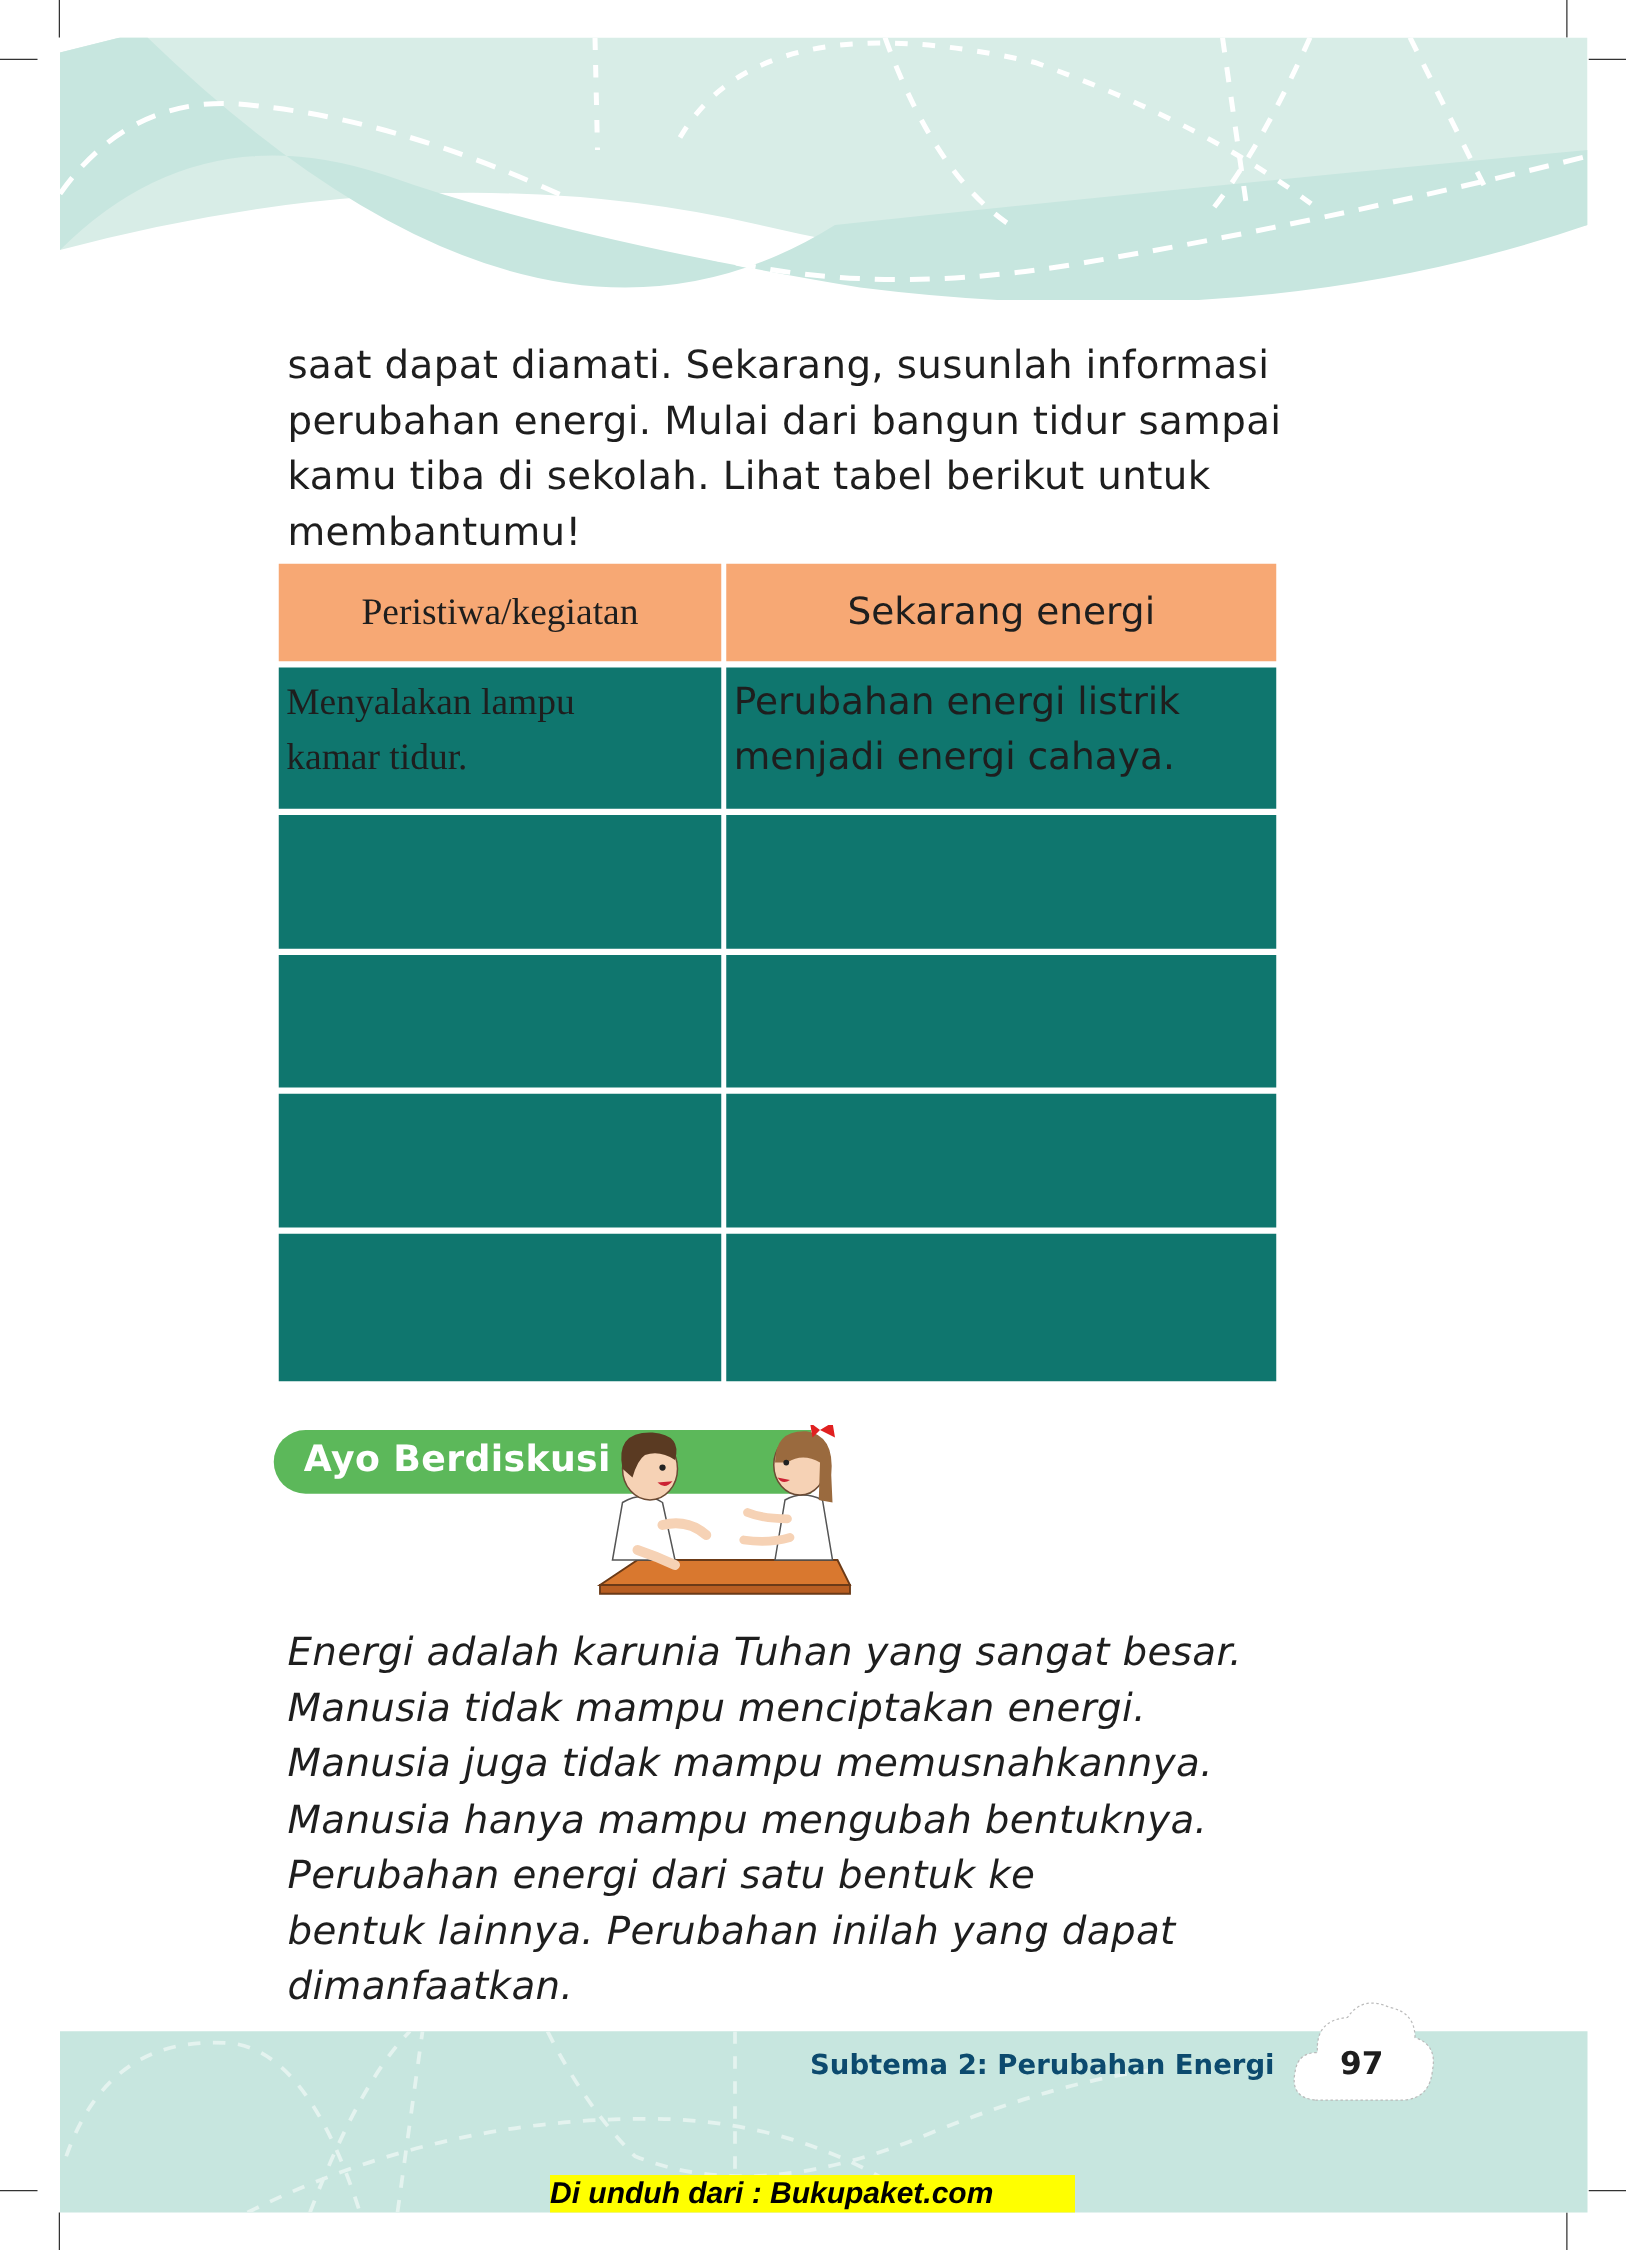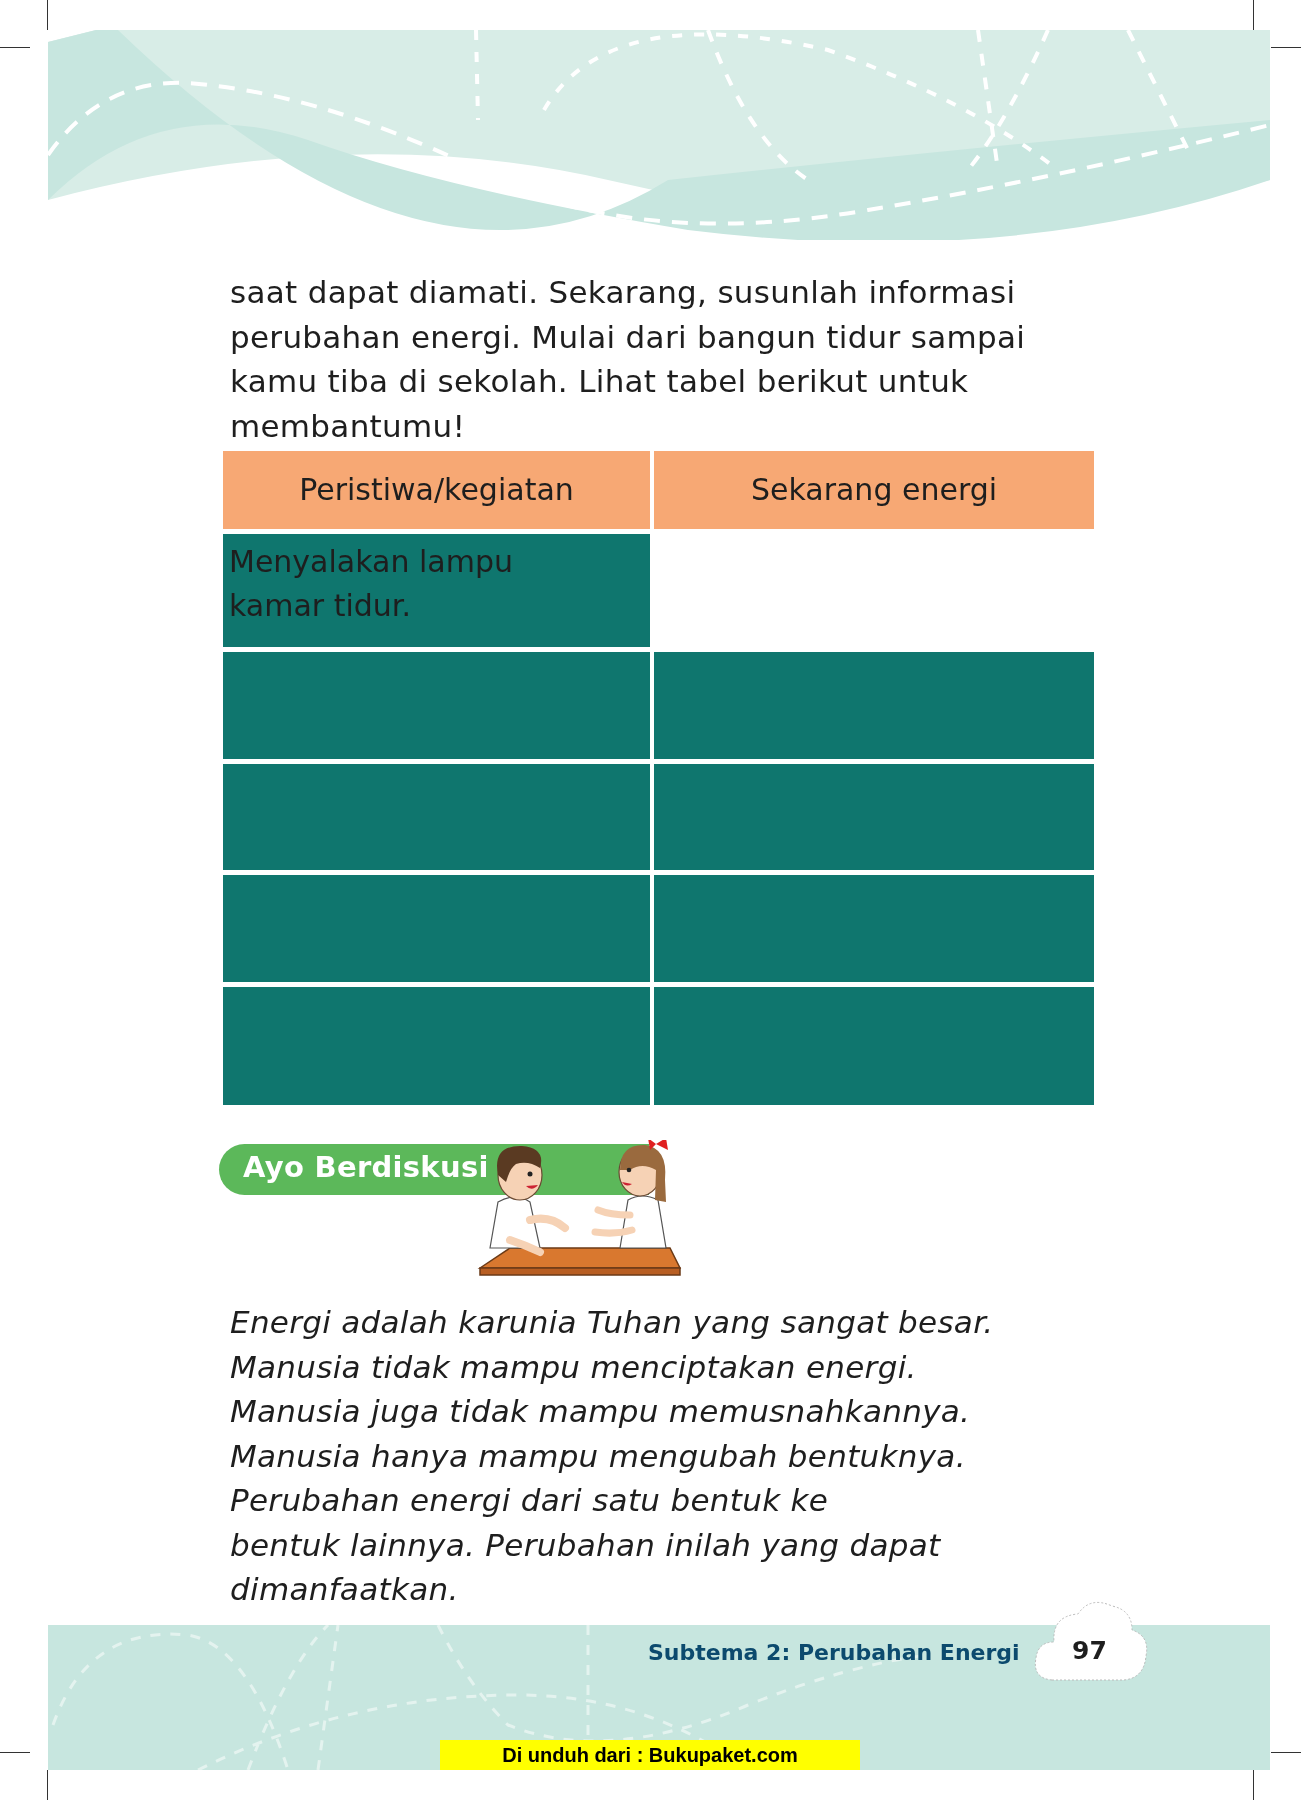--- a/index.html
+++ b/index.html
@@ -17,32 +17,32 @@
       font-size: 31px; line-height: 44.5px; letter-spacing: 0.3px;
       white-space: pre-line;
     }
     .table { position: absolute; left: 223px; top: 451px; width: 885px; }
     .trow { display: flex; margin-bottom: 5px; }
     .cell {
       box-sizing: border-box; background: #0f766e;
       font-size: 30px; line-height: 44px; padding: 6px 6px 0 6px;
       white-space: pre-line;
     }
-    .cell.c1 { width: 427px; margin-right: 4px; }
+    .cell.c1 { width: 354px; margin-right: 4px; font-family: Liberation Serif, serif; }
     .cell.c2 { width: 440px; }
     .trow.head .cell { background: #f7a874; text-align: center; padding-top: 17px; }
     .discuss { position: absolute; left: 219px; top: 1144px; width: 430px; height: 51px;
       background: #5cb85a; border-radius: 26px 0 0 26px; }
     .discuss-label { position: absolute; left: 24px; top: 6px; font-size: 29px; font-weight: bold; color: #ffffff; letter-spacing: 0.3px; }
     .illus { position: absolute; left: 470px; top: 1140px; width: 215px; height: 140px; }
     .footer-text { position: absolute; left: 648px; top: 1640px; font-size: 22px; font-weight: bold; color: #0c4a6e; text-align: right; }
     .cloud { position: absolute; left: 1032px; top: 1592px; width: 120px; height: 100px; }
     .page-num { position: absolute; left: 1072px; top: 1636px; font-size: 25px; font-weight: bold; color: #1e1e1e; }
     .watermark { position: absolute; left: 440px; top: 1740px; width: 420px; height: 30px; background: #ffff00;
-      font-family: "Liberation Sans", sans-serif; font-weight: bold; font-size: 20px; line-height: 30px; text-align: center; color: #000; }
+      font-family: "Liberation Sans", sans-serif; font-weight: bold; font-size: 24px; line-height: 30px; color: #000; font-style: italic; }
   </style>
 </head>
 <body>
 
 <div class="crop" style="left:0;top:47px;width:30px;height:1px;"></div>
 <div class="crop" style="left:47px;top:0;width:1px;height:30px;"></div>
 <div class="crop" style="left:1271px;top:47px;width:30px;height:1px;"></div>
 <div class="crop" style="left:1253px;top:0;width:1px;height:30px;"></div>
 <div class="crop" style="left:0;top:1752px;width:30px;height:1px;"></div>
 <div class="crop" style="left:47px;top:1770px;width:1px;height:30px;"></div>
@@ -64,20 +64,22 @@
 membantumu!</p>
 
 <div class="table">
   <div class="trow head" style="height:78px;">
     <div class="cell c1" style="height:78px;">Peristiwa/kegiatan</div>
     <div class="cell c2" style="height:78px;">Sekarang energi</div>
   </div>
   <div class="trow">
     <div class="cell c1" style="height:113px;">Menyalakan lampu
 kamar tidur.</div>
+    <div class="cell c2" style="height:113px;">Perubahan energi listrik
+menjadi energi cahaya.</div>
   </div>
   <div class="trow">
     <div class="cell c1" style="height:107px;"></div>
     <div class="cell c2" style="height:107px;"></div>
   </div>
   <div class="trow">
     <div class="cell c1" style="height:106px;"></div>
     <div class="cell c2" style="height:106px;"></div>
   </div>
   <div class="trow">

